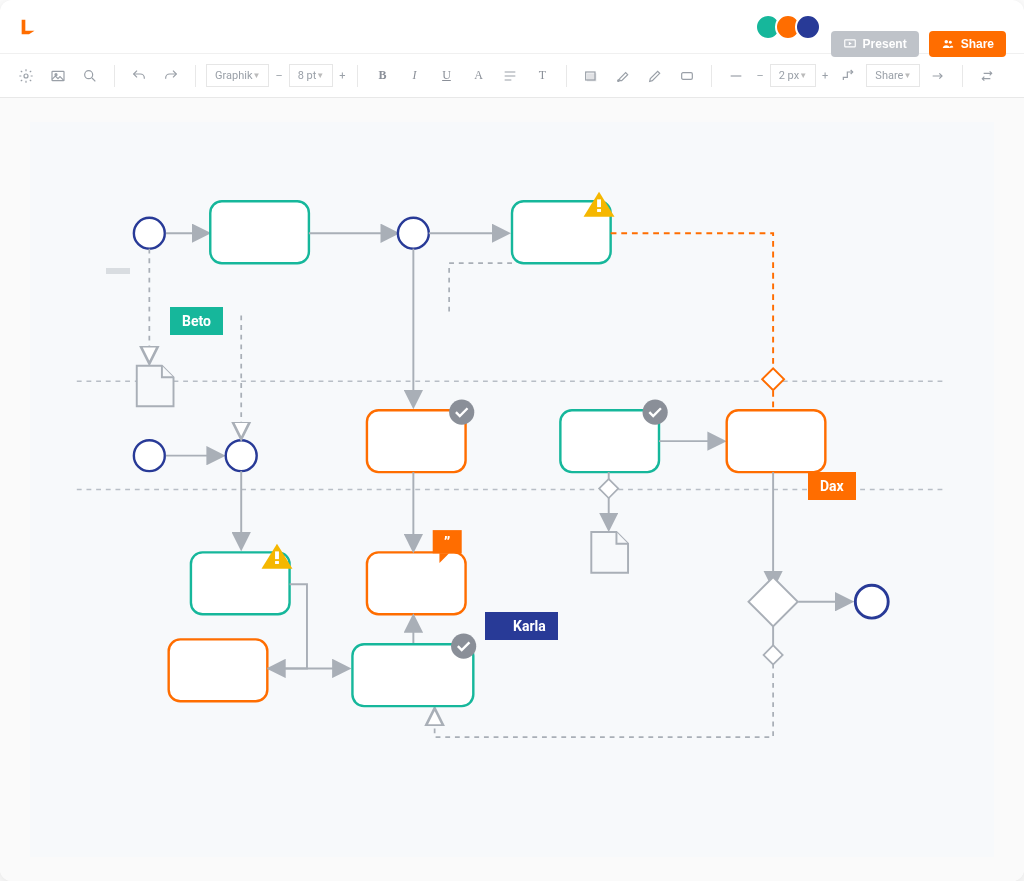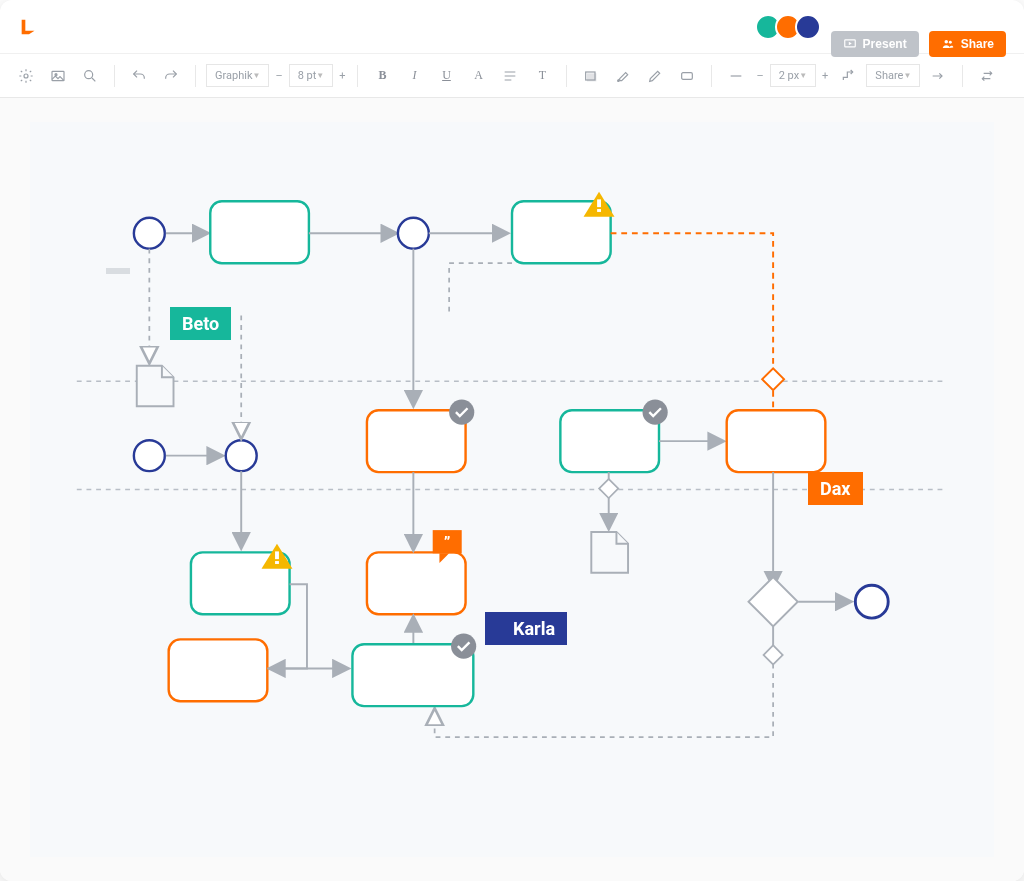--- a/index.html
+++ b/index.html
@@ -95,21 +95,21 @@
     overflow:hidden;
   }
   .ruler-v { position:absolute; left:30px; top:24px; width:20px; bottom:24px; background:#d9dde1; }
 
   .canvas svg { position:absolute; inset:0; width:100%; height:100%; }
 
   
   .cursor-label {
     position:absolute;
     padding:6px 12px;
-    font-size:18px;
+    font-size:14px;
     font-weight:700;
     color:#fff;
   }
   .cursor-beto { background:#16b79b; }
   .cursor-karla { background:#283a97; }
   .cursor-dax  { background:#ff6d00; }
 
 </style>
 </head>
 <body>

